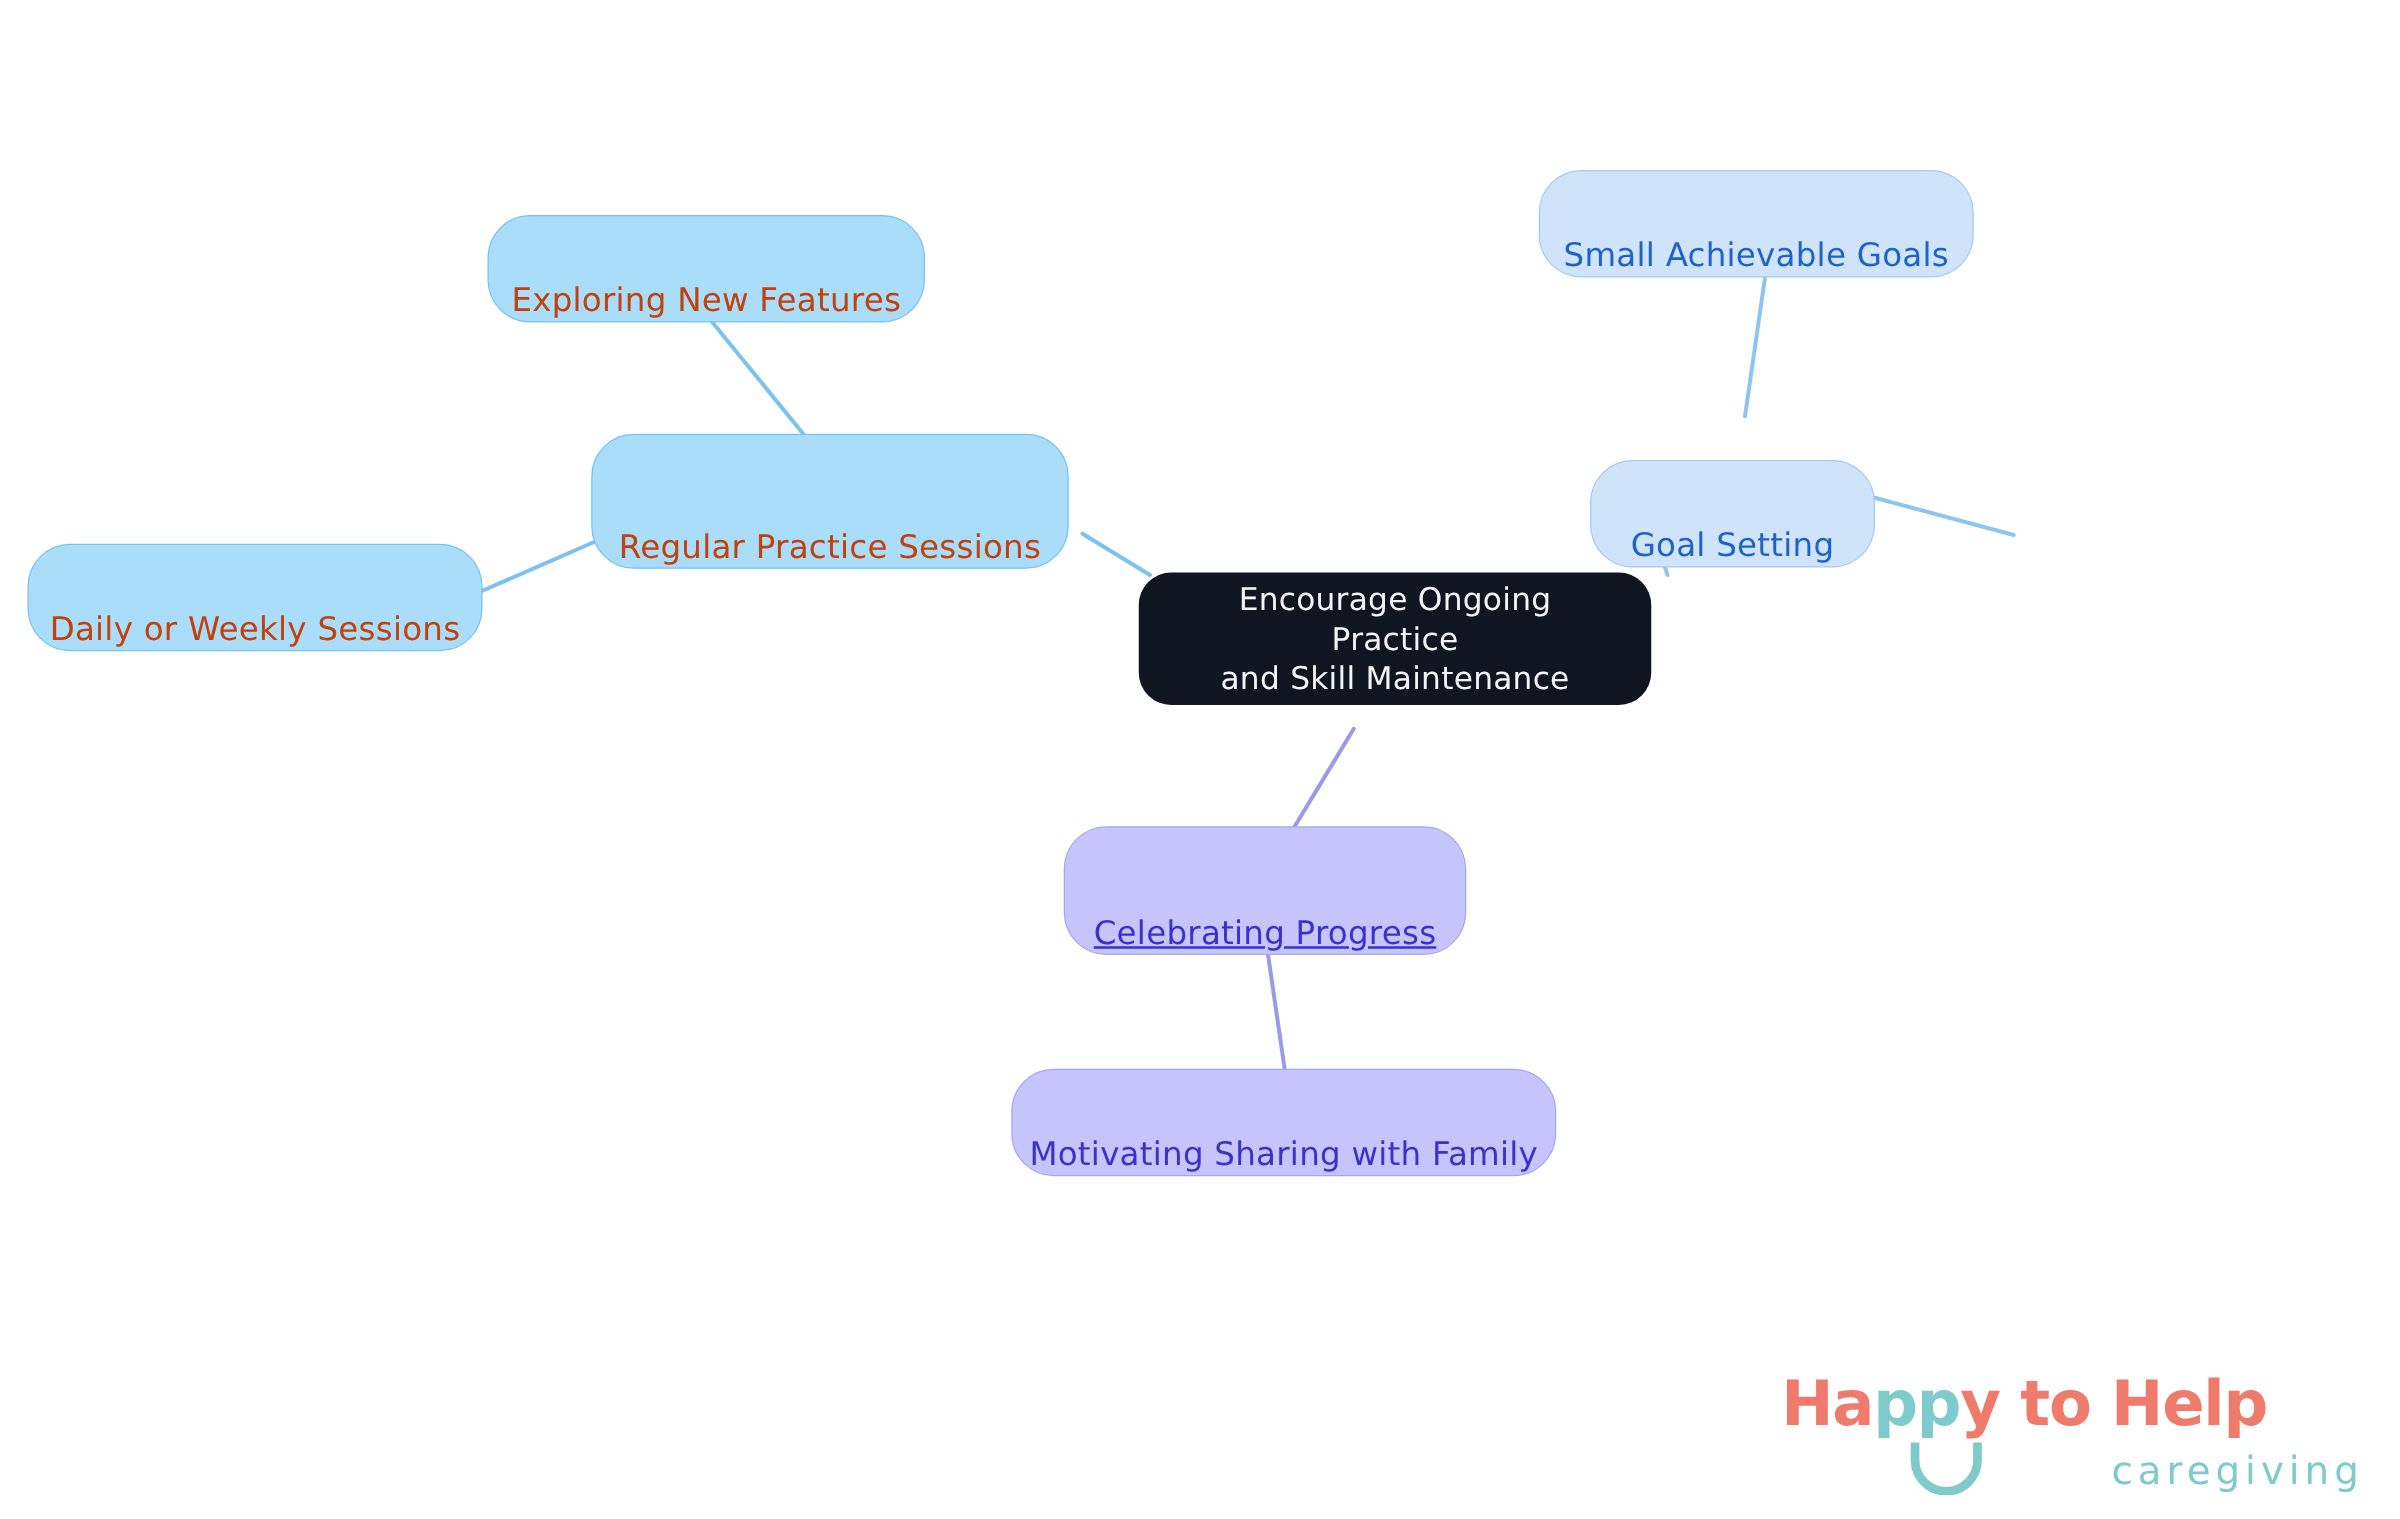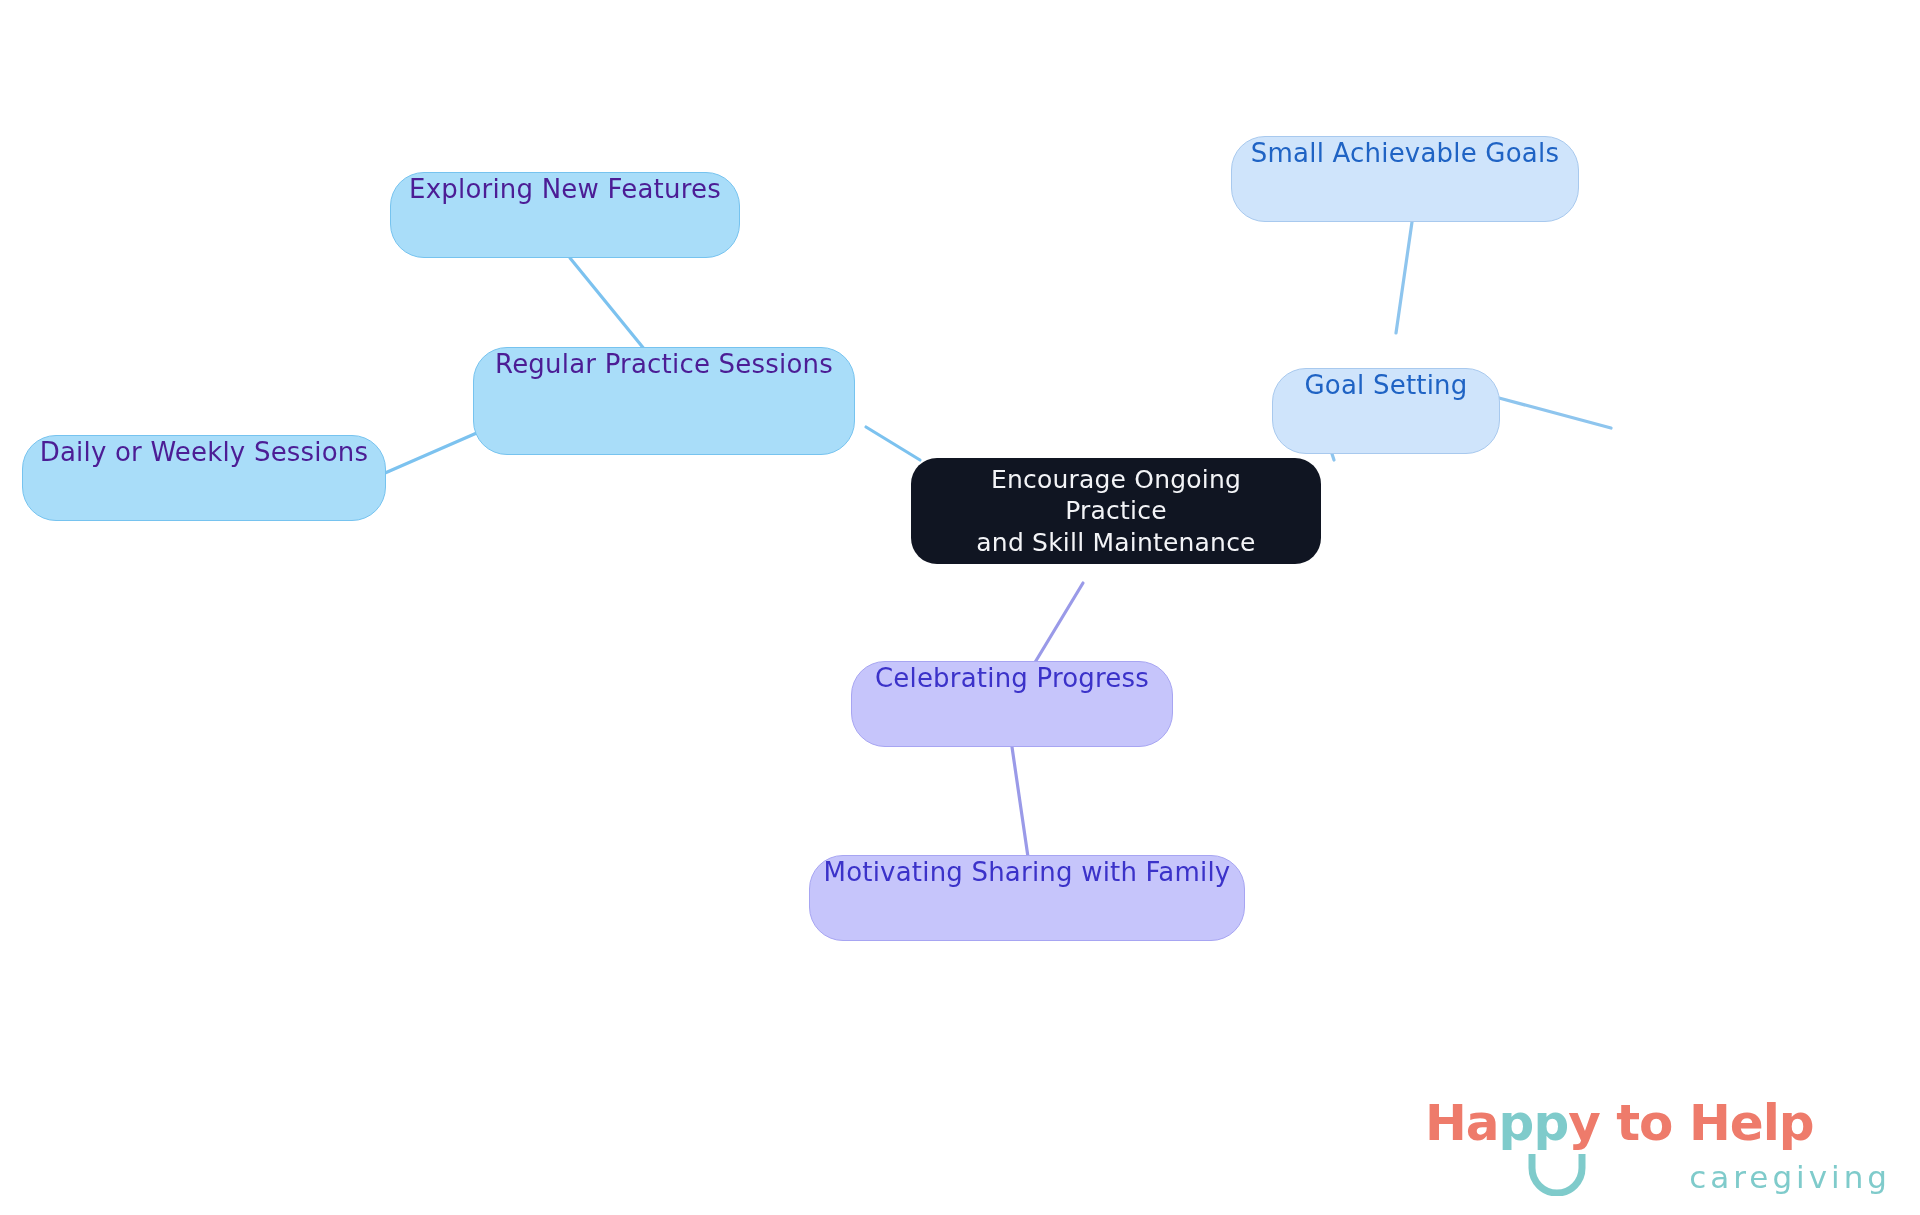--- a/index.html
+++ b/index.html
@@ -28,40 +28,40 @@
     top: 0;
     width: 1920px;
     height: 1215px;
     pointer-events: none;
   }
 
   .node {
     position: absolute;
     box-sizing: border-box;
     display: flex;
-    align-items: flex-start;
+    align-items: flex-end;
     justify-content: center;
     text-align: center;
     line-height: 1.25;
     white-space: pre-line;
     letter-spacing: 0.2px;
   }
 
   .node-central {
     background: #101522;
     color: #f3f4f7;
     border-radius: 26px;
     font-size: 25px;
     padding: 6px 34px;
   }
 
   .node-branch-blue {
     background: #a9ddf9;
     border: 1.5px solid #76c3ef;
-    color: #4c1d95;
+    color: #c2410c;
     border-radius: 34px;
     font-size: 26px;
   }
 
   .node-branch-lightblue {
     background: #cfe4fb;
     border: 1.5px solid #a8c9ee;
     color: #1f63c4;
     border-radius: 34px;
     font-size: 26px;
@@ -156,21 +156,21 @@
 
   <div class="node node-branch-lightblue" style="left:1272px; top:331px; width:228px; height:86px;margin-top:37px;">
     <span>Goal Setting</span>
   </div>
 
   <div class="node node-branch-lightblue" style="left:1231px; top:136px; width:348px; height:86px;">
     <span>Small Achievable Goals</span>
   </div>
 
 
-  <div class="node node-branch-purple" style="left:851px; top:661px; width:322px; height:86px;">
+  <div class="node node-branch-purple" style="left:851px; top:661px; width:322px; height:103px;text-decoration:underline;">
     <span>Celebrating Progress</span>
   </div>
 
   <div class="node node-branch-purple" style="left:809px; top:855px; width:436px; height:86px;">
     <span>Motivating Sharing with Family</span>
   </div>
 
 </div>
 
 <div id="brand-logo">

